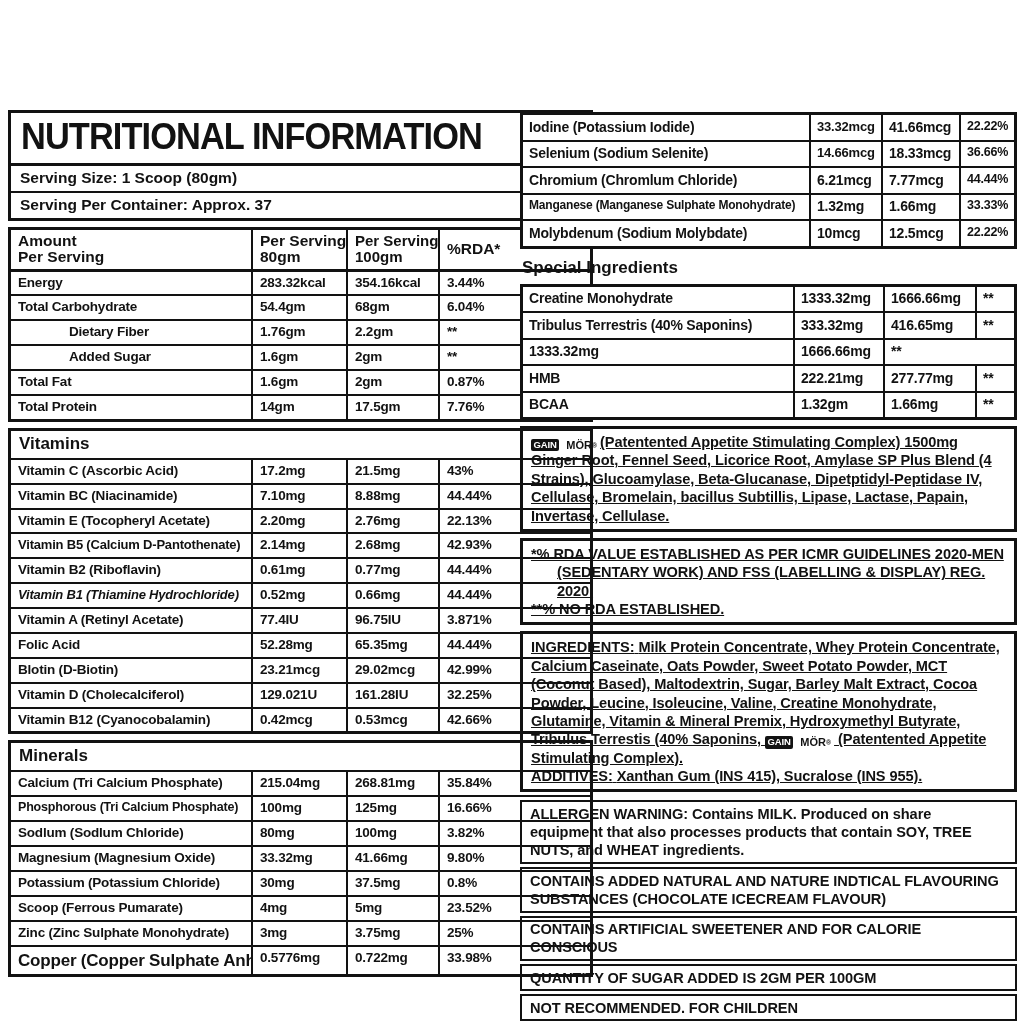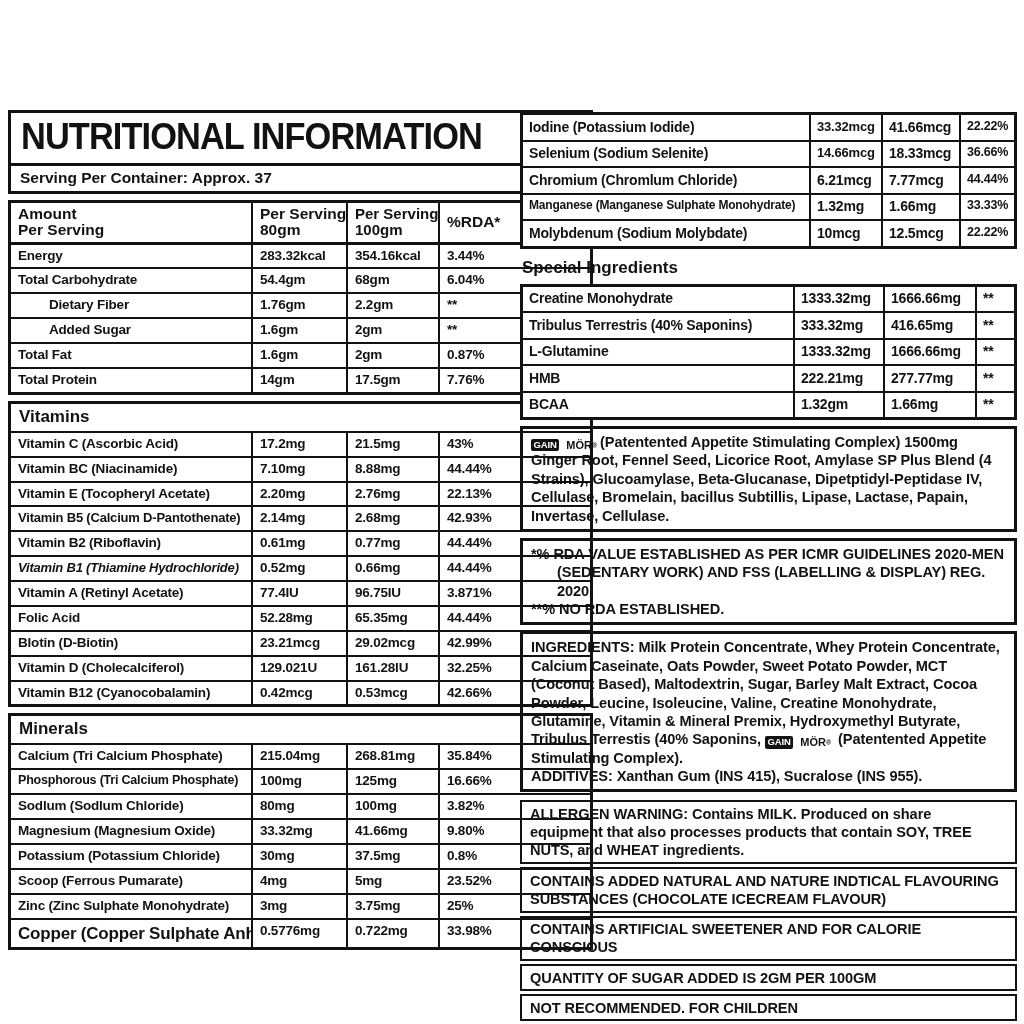--- a/index.html
+++ b/index.html
@@ -26,29 +26,29 @@
   .special-cols{grid-template-columns:272px 90px 92px 1fr;}
   .thead{border-bottom:3px solid #121212;}
   .th{padding:3px 7px;font-size:15.5px;line-height:1.06;border-right:2.5px solid #121212;white-space:nowrap;}
   .th:last-child{border-right:none;}
   .th.center-v{display:flex;align-items:center;}
   .trow{border-bottom:2.5px solid #121212;}
   .trow:last-child{border-bottom:none;}
   .tcell{padding:3px 7px;font-size:13.5px;line-height:1.25;letter-spacing:-0.2px;
          border-right:2.5px solid #121212;white-space:nowrap;overflow:hidden;}
   .tcell:last-child{border-right:none;}
-  .trow.indent .c-name{padding-left:38px;}
+  .trow.indent .c-name{padding-left:58px;}
   .section-title-row{font-size:17px;padding:3px 8px 4px 8px;border-bottom:2.5px solid #121212;}
   .right-table .tcell{font-size:14px;padding:3.5px 6px;}
 
   .standalone-title{font-size:17px;padding:3px 2px 4px 2px;margin-bottom:2px;}
 
   
   .para-box{border:3px solid #121212;box-sizing:border-box;padding:4px 8px;
-            font-size:14.6px;line-height:1.26;letter-spacing:-0.1px;margin-bottom:6px;}
+            font-size:14.6px;line-height:1.26;letter-spacing:-0.1px;margin-bottom:6px;text-decoration:underline;}
   .rda-box .l2{padding-left:26px;}
   .notice-box{border:2.5px solid #121212;box-sizing:border-box;padding:2.5px 8px;
               font-size:14.6px;line-height:1.25;letter-spacing:-0.1px;margin-bottom:3px;}
   .ingredients-box{margin-bottom:8px;}
 
   
   .brand{display:inline-flex;align-items:center;margin-right:3px;transform:translateY(1px);}
   .brand .gain{background:#121212;color:#fff;font-size:9.5px;padding:0 2.5px 1px 2.5px;
                border-radius:2px;line-height:1.2;}
   .brand .mor{color:#121212;font-size:11px;letter-spacing:0;line-height:1.1;margin-left:7px;}
@@ -56,20 +56,21 @@
 </style>
 </head>
 <body>
 
 <div class="panel" id="left-panel">
 
   <div class="box">
     <div class="title-row">
       <div class="big-title">NUTRITIONAL INFORMATION</div>
     </div>
+    <div class="serving-row">Serving Size: 1 Scoop (80gm)</div>
     <div class="serving-row">Serving Per Container: Approx. 37</div>
   </div>
 
   <div class="box">
     <div class="thead left-cols">
       <div class="th">
         <div>Amount</div>
         <div>Per Serving</div>
       </div>
       <div class="th">
@@ -297,21 +298,20 @@
           <div class="tcell c-v100">1666.66mg</div>
           <div class="tcell c-rda">**</div>
         </div>
         <div class="trow special-cols">
           <div class="tcell c-name">Tribulus Terrestris (40% Saponins)</div>
           <div class="tcell c-v80">333.32mg</div>
           <div class="tcell c-v100">416.65mg</div>
           <div class="tcell c-rda">**</div>
         </div>
         <div class="trow special-cols">
-          <div class="tcell c-name">L-Glutamine</div>
           <div class="tcell c-v80">1333.32mg</div>
           <div class="tcell c-v100">1666.66mg</div>
           <div class="tcell c-rda">**</div>
         </div>
         <div class="trow special-cols">
           <div class="tcell c-name">HMB</div>
           <div class="tcell c-v80">222.21mg</div>
           <div class="tcell c-v100">277.77mg</div>
           <div class="tcell c-rda">**</div>
         </div>

